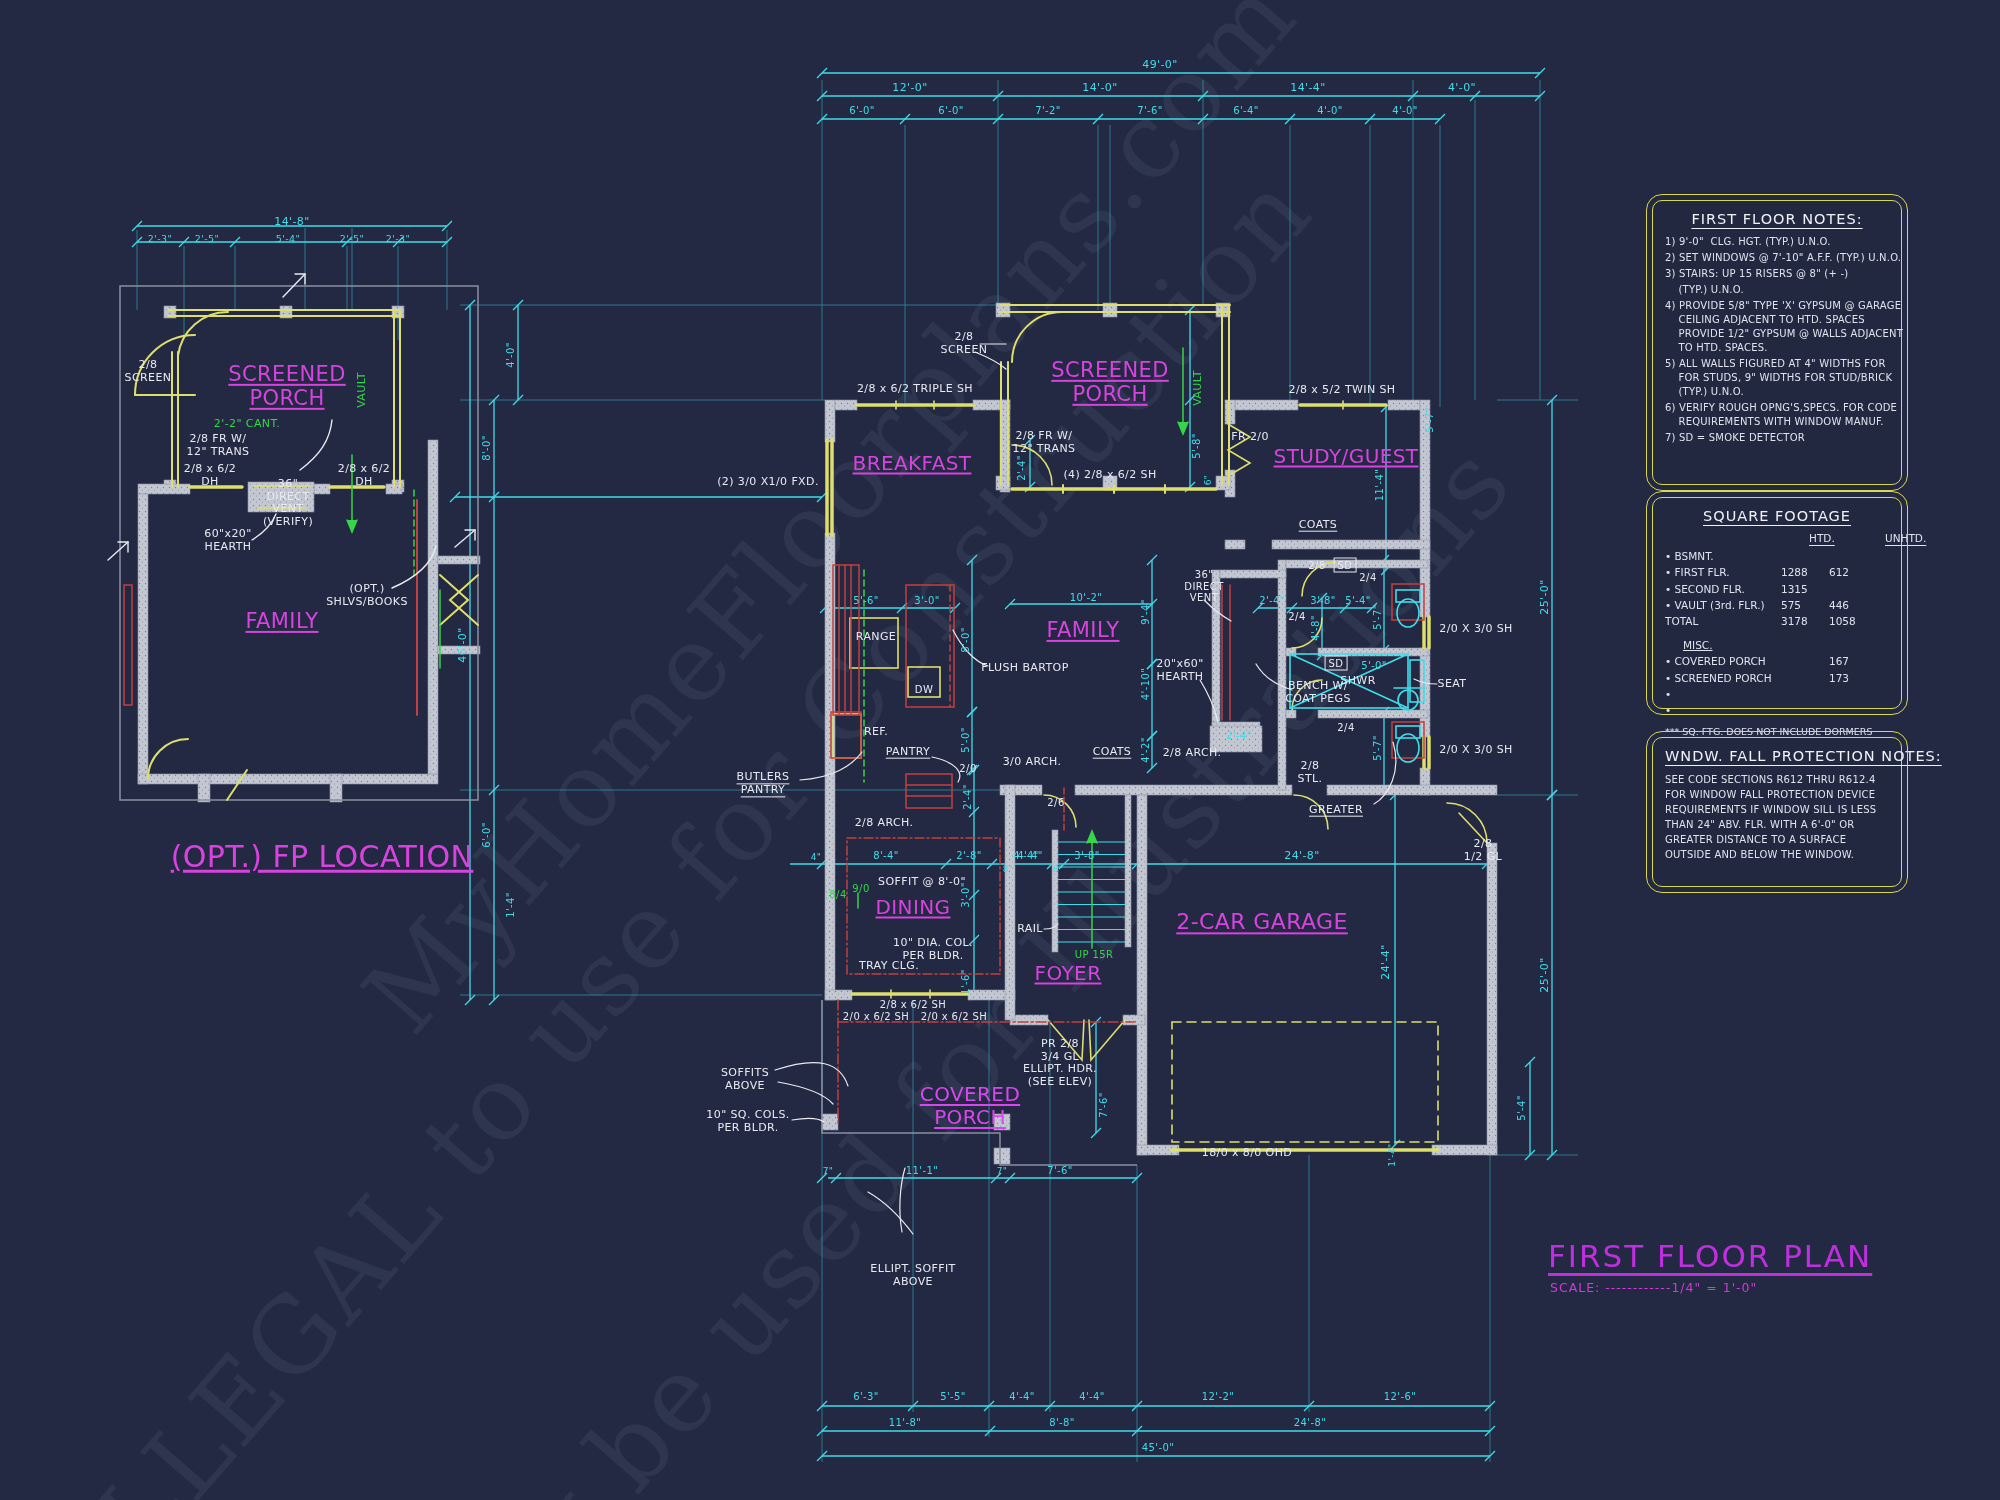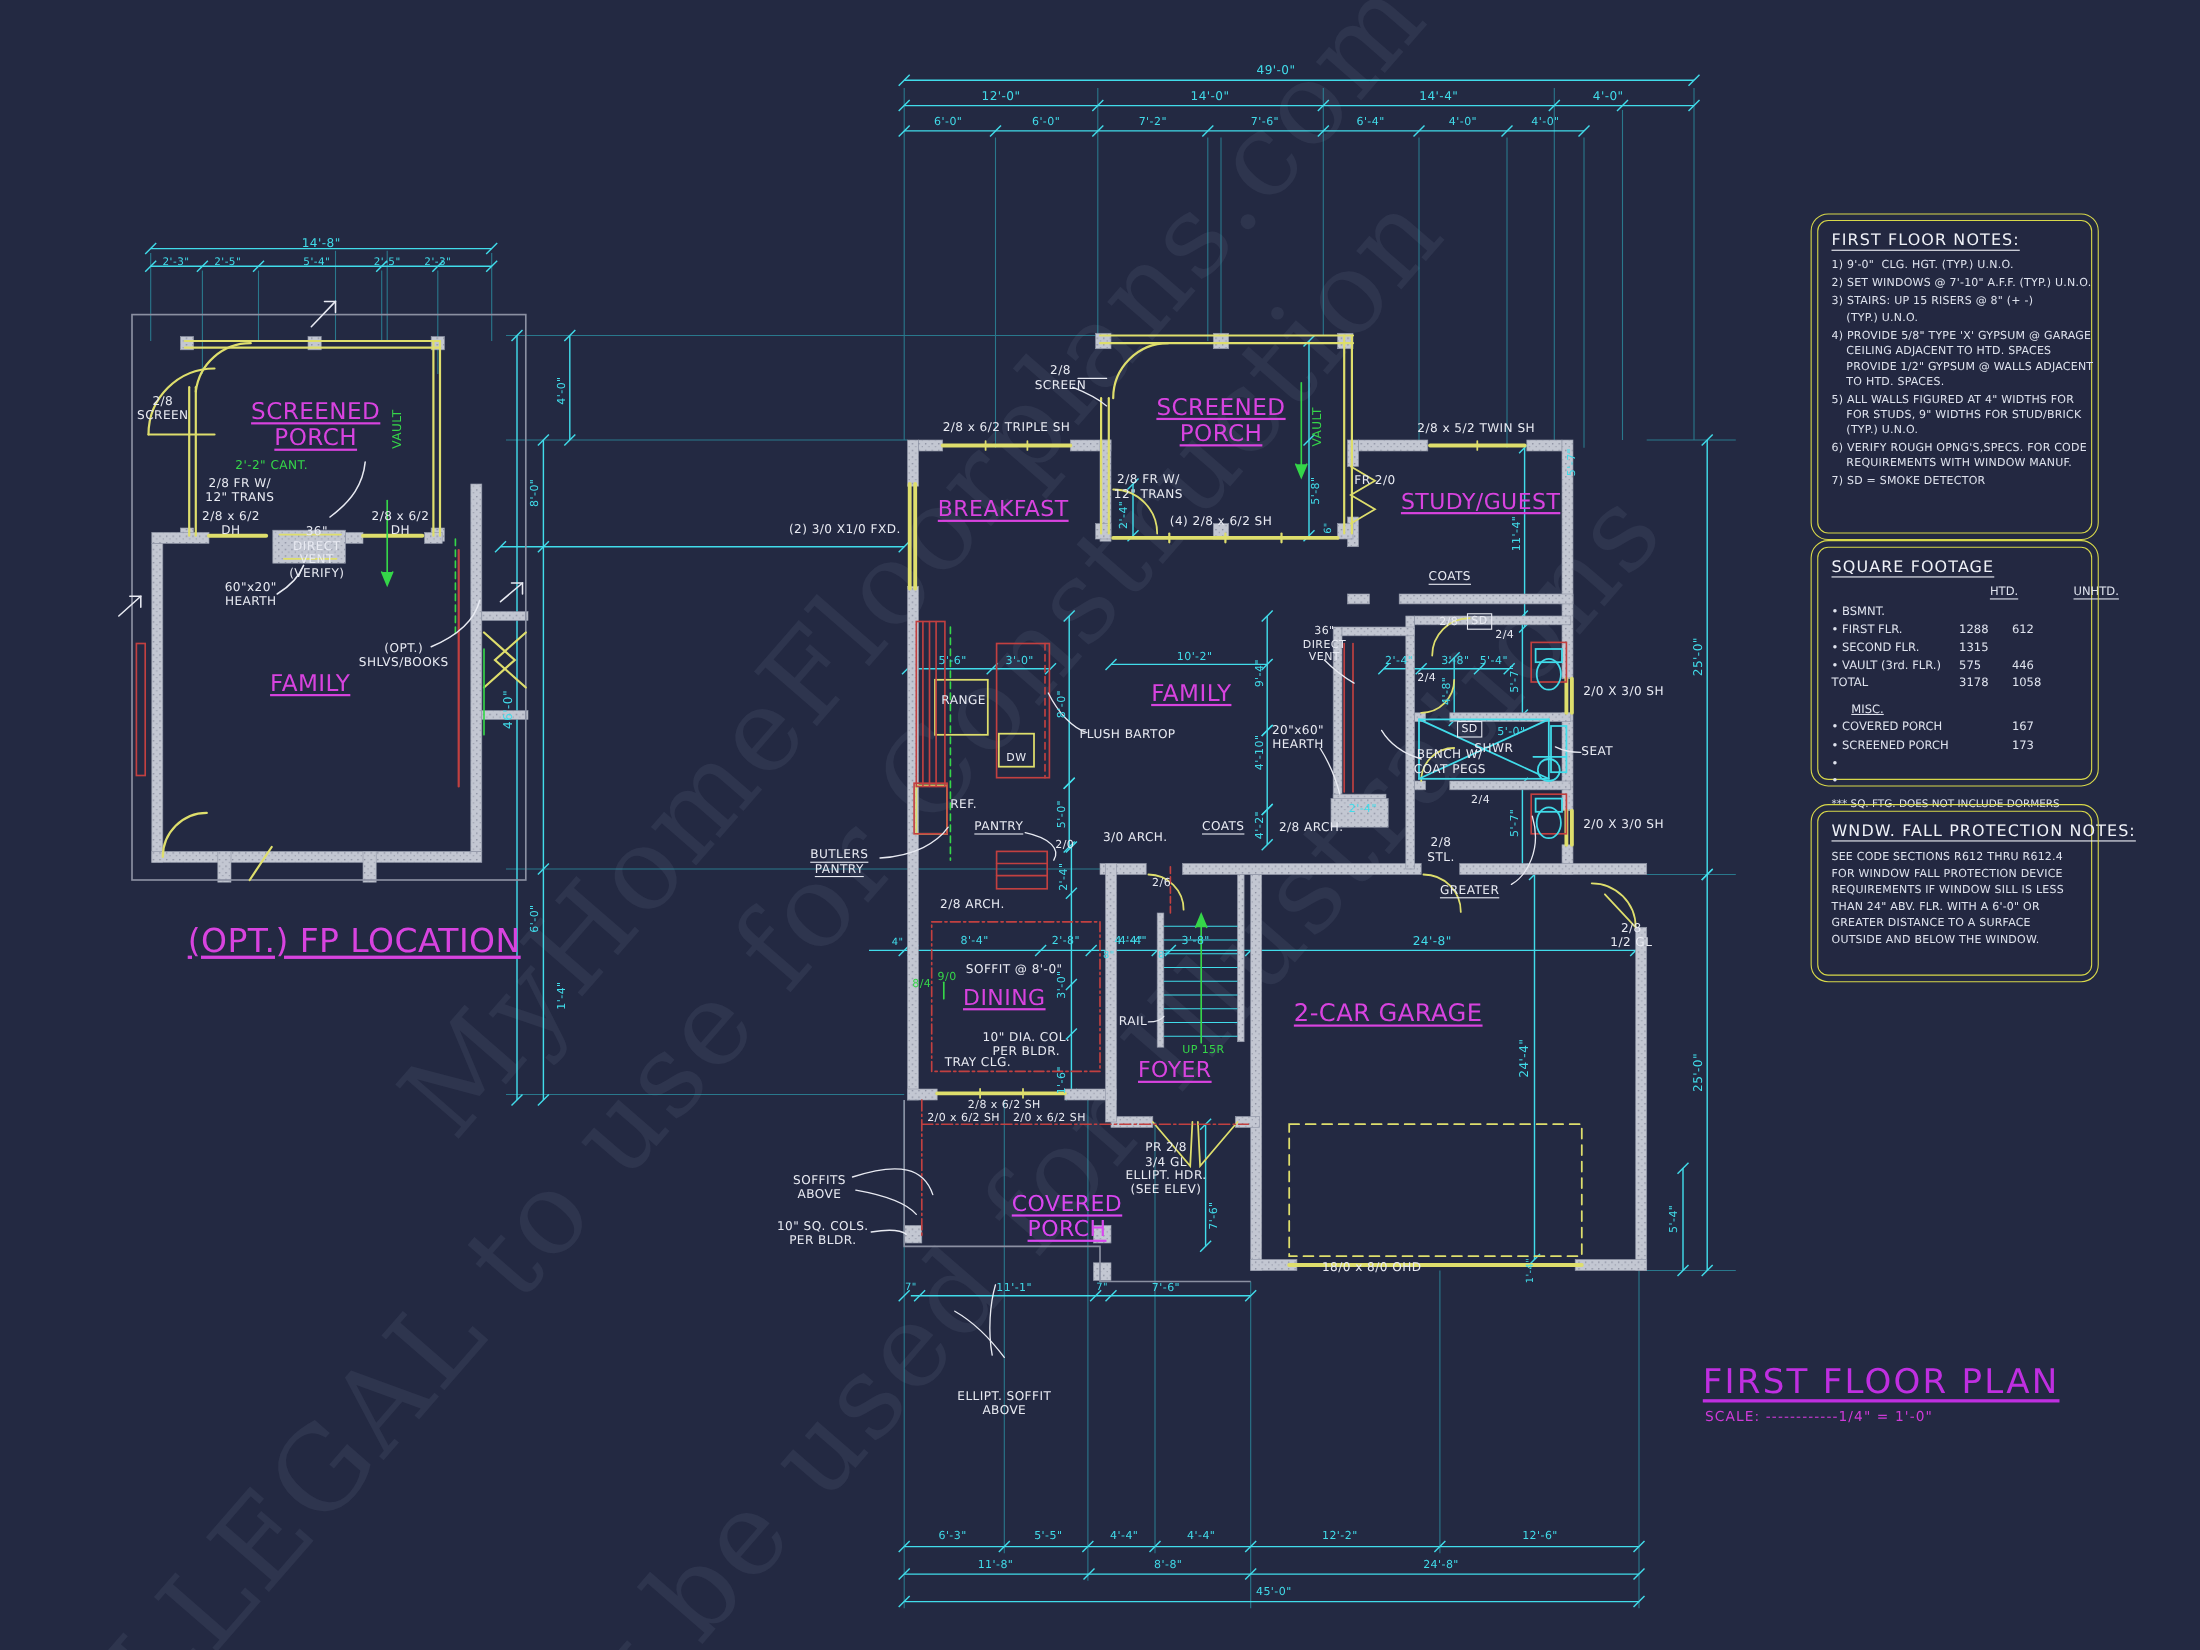--- a/index.html
+++ b/index.html
@@ -14,21 +14,21 @@
   .pl{position:absolute;white-space:pre-line;text-align:center;line-height:1.15;
       transform:translate(-50%,-50%);letter-spacing:.4px;}
   .pl.u{text-decoration:underline;text-underline-offset:3px;}
   .pl.bx{border:1px solid #e8eaf2;padding:0 3px;line-height:1.3;}
   
   .panel{position:absolute;border:1.5px solid #d8d84a;border-radius:10px;
          color:#dfe3ee;padding:10px 12px 8px 12px;background:rgba(35,41,66,.2);}
   .panel::after{content:"";position:absolute;inset:-7px;border:1.5px solid #d8d84a;
          border-radius:16px;pointer-events:none;}
   .ptitle{font-size:14.5px;letter-spacing:1px;color:#f0f2f8;text-decoration:underline;
-          text-underline-offset:4px;margin-bottom:8px;white-space:nowrap;}
+          text-underline-offset:4px;margin-bottom:8px;white-space:nowrap;text-align:center;}
   .nline{font-size:10px;line-height:1.4;white-space:pre;letter-spacing:.2px;margin-bottom:2px;}
   .sfhead{display:grid;grid-template-columns:116px 48px 54px;font-size:10.5px;margin-bottom:4px;gap:28px;}
   .sfhead span{text-decoration:underline;text-underline-offset:3px;}
   .sfrow{display:grid;grid-template-columns:116px 48px 54px;font-size:10.5px;line-height:1.55;}
   .sfrow .num{text-align:left;}
   .misc{margin-top:10px;}
   .misc .t{font-size:10.5px;text-decoration:underline;margin:4px 0 2px 18px;}
   .fnote{font-size:9.5px;margin-top:8px;white-space:nowrap;}
   .fallbody{font-size:10px;line-height:1.5;letter-spacing:.2px;}
   

